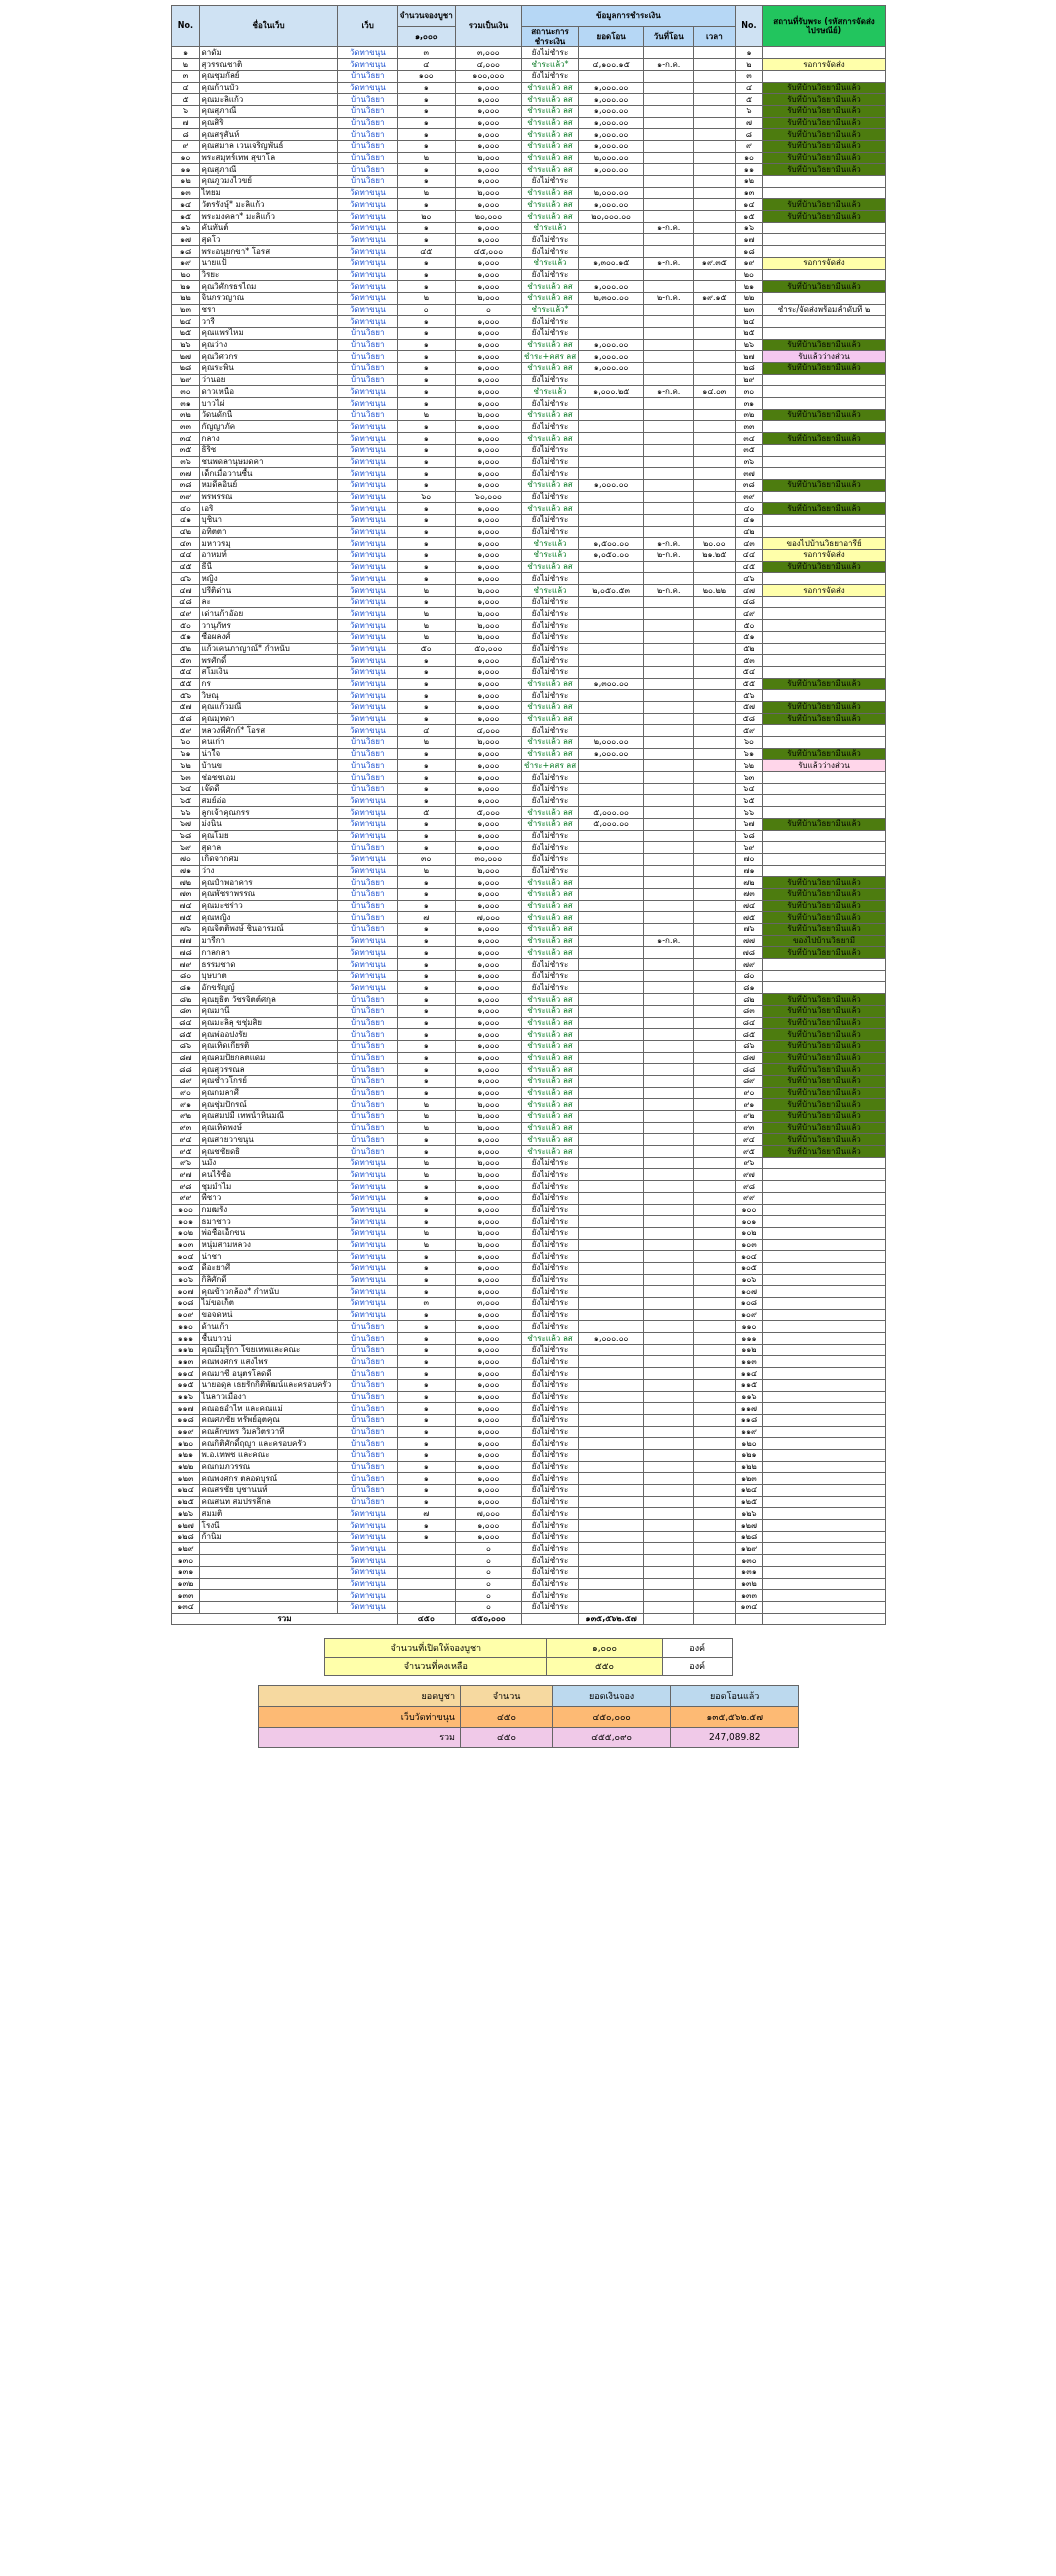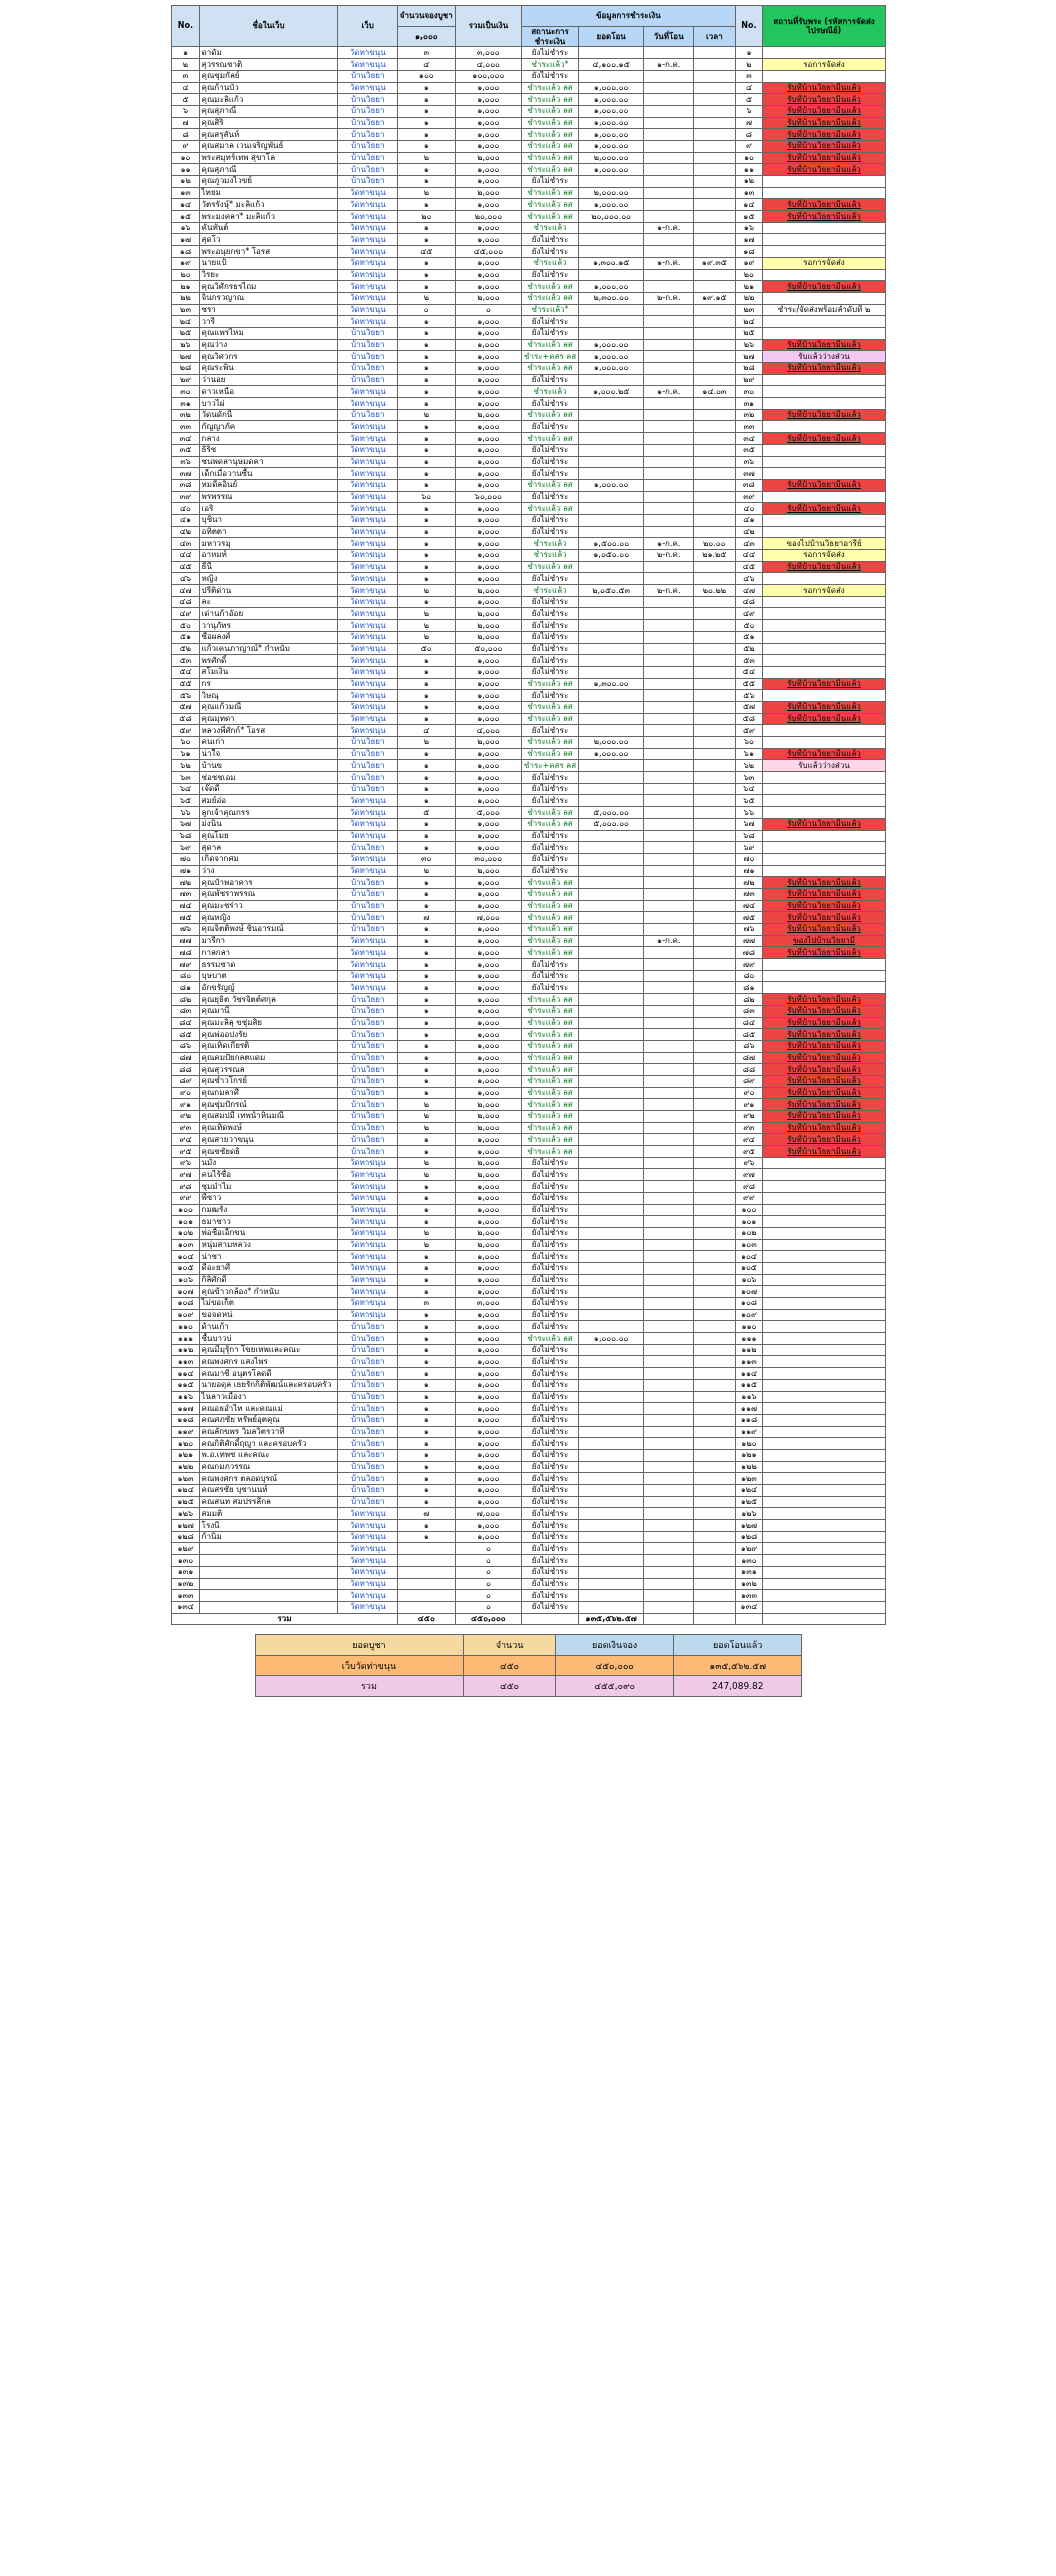--- a/index.html
+++ b/index.html
@@ -15,42 +15,42 @@
   .name{width:134px;text-align:left;padding-left:5.3px;}
   .web{width:55px;text-align:center;}
   .qty{width:50px;text-align:center;}
   .sum{width:62px;text-align:center;}
   .stp{width:52px;text-align:center;font-size:7.1px;}
   .amt2{width:61px;text-align:center;}
   .date{width:45px;text-align:center;}
   .time{width:37px;text-align:center;}
   .num2{width:23px;text-align:center;}
   .status{width:118px;text-align:center;font-size:7.6px;}
-  .g{background:#ef4444;text-decoration:underline;}
+  .g{background:#4d7c0f;}
   .y{background:#ffffaa;}
   .p{background:#f4c7f0;}
   .pk{background:#ffd6ea;}
   .blue{color:#1a4fcf;}
   .paid{color:#0a7a26;}
   .unpaid{color:#000;}
   .totalrow td{font-weight:bold;font-size:9.8px;background:#ffffff;}
   .small{font-size:7.1px;}
   table.sub{border-collapse:collapse;margin:12.5px auto 0 auto;table-layout:fixed;}
   table.sub td{border:0.9px solid #666;font-size:9px;padding:1.8px 3.6px;height:14.2px;}
   .sub .lbl{background:#ffffaa;width:214px;text-align:center;}
   .sub .val{background:#ffffaa;width:107px;text-align:center;}
   .sub .unit{background:#ffffff;width:62px;text-align:center;}
   table.sum2{border-collapse:collapse;margin:9px auto 0 auto;table-layout:fixed;}
   table.sum2 td{border:0.9px solid #666;font-size:9px;padding:1.8px 5.3px;height:16px;text-align:center;}
   .sum2 .h{background:#f6d9a0;}
   .sum2 .h2{background:#bcd9ee;}
   .sum2 .r1{background:#fdba74;}
   .sum2 .r2{background:#f6d9a0;}
   .sum2 .r3{background:#f0c9e8;}
-  .sum2 .c1{width:178px;text-align:center;padding-left:24px;}
+  .sum2 .c1{width:178px;text-align:right;padding-left:18px;}
   .sum2 .c2{width:80px;}
   .sum2 .c3{width:107px;}
   .sum2 .c4{width:116px;}
 </style>
 </head>
 <body>
 
 <div class="page">
   <table class="main">
     <colgroup>
@@ -1837,20 +1837,34 @@
         <td></td>
         <td class="c">๑๓๕,๕๖๒.๕๗</td>
         <td></td>
           <td></td>
           <td></td>
           <td></td>
       </tr>
     </tfoot>
   </table>
 
+  <table class="sub">
+    <tbody id="sub1">
+        <tr>
+          <td class="lbl">จำนวนที่เปิดให้จองบูชา</td>
+          <td class="val">๑,๐๐๐</td>
+          <td class="unit">องค์</td>
+        </tr>
+        <tr>
+          <td class="lbl">จำนวนที่คงเหลือ</td>
+          <td class="val">๕๕๐</td>
+          <td class="unit">องค์</td>
+        </tr>
+      </tbody>
+  </table>
 
   <table class="sum2">
     <thead id="sum2head">
         <tr>
           <td class="h c1">ยอดบูชา</td>
           <td class="h c2">จำนวน</td>
           <td class="h2 c3">ยอดเงินจอง</td>
           <td class="h2 c4">ยอดโอนแล้ว</td>
         </tr>
       </thead>

